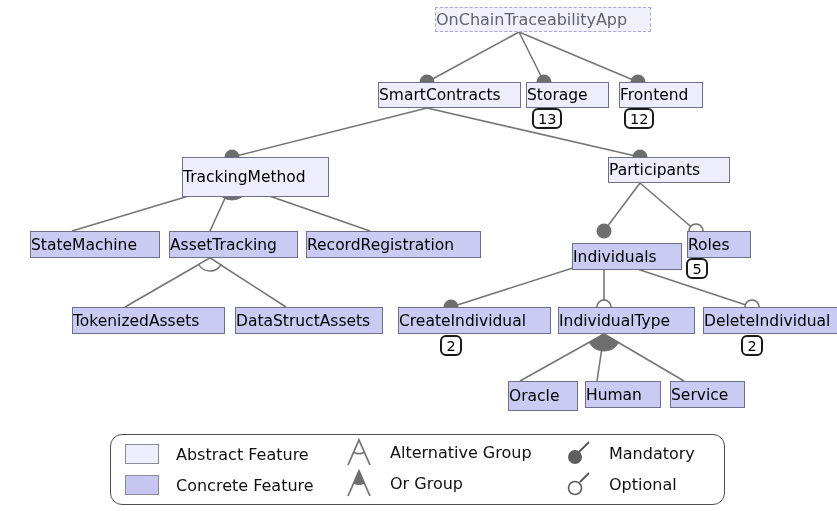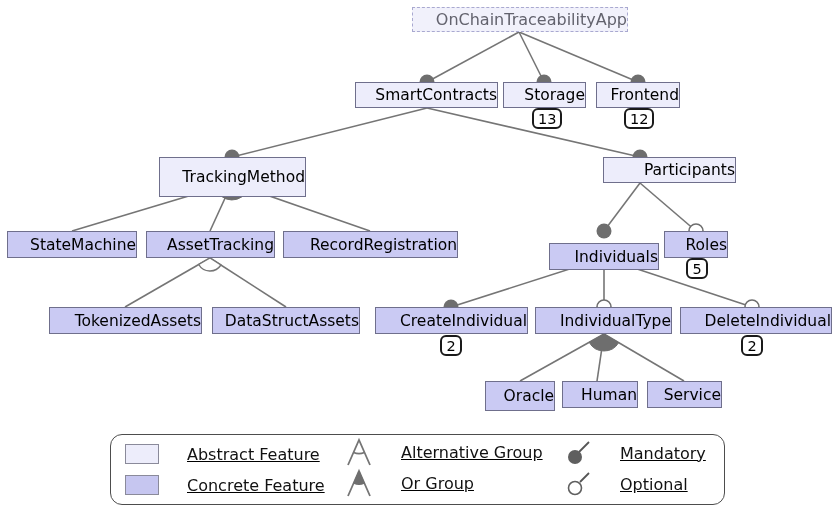--- a/index.html
+++ b/index.html
@@ -3,40 +3,40 @@
 <meta charset="utf-8">
 <style>
   html,body{margin:0;padding:0;background:#fff;}
   #canvas{
     position:relative;width:837px;height:511px;background:#ffffff;
     font-family:"DejaVu Sans","Liberation Sans",sans-serif;overflow:hidden;
   }
   #edge-layer{position:absolute;left:0;top:0;z-index:0;}
   .feature{
     position:absolute;z-index:2;box-sizing:border-box;
-    display:flex;align-items:center;justify-content:flex-end;
+    display:flex;align-items:center;justify-content:flex-start;
     font-size:15.5px;color:#000;white-space:nowrap;
-    border:1px solid #6F6F8C;background:#CACAF3;
+    border:1px solid #6F6F8C;background:#CACAF3;margin-left:23px;
   }
   .feature.abstract{background:#EDEDFB;}
   .feature.root{
     background:#F1F1FB;border:1px dashed #A9A9D0;color:#63636E;font-size:16px;
   }
   .badge{
     position:absolute;z-index:3;box-sizing:border-box;
     min-width:22px;height:21px;padding:4px 4px;
     display:flex;align-items:center;justify-content:center;
     background:#fff;border:2px solid #1a1a1a;border-radius:6px;
     font-size:14.5px;color:#000;
   }
   #legend{
     position:absolute;left:110px;top:434px;width:615px;height:71px;z-index:2;
     box-sizing:border-box;border:1.5px solid #4d4d4d;border-radius:12px;background:#fff;
   }
-  .lg-item{position:absolute;display:flex;align-items:center;gap:28px;height:26px;text-decoration:underline;}
+  .lg-item{position:absolute;display:flex;align-items:center;gap:17px;height:26px;}
   .lg-label{font-size:16px;color:#111;white-space:nowrap;}
   .swatch{width:34px;height:20px;box-sizing:border-box;border:1px solid #8a8a9a;}
   .swatch.abstract{background:#EDEDFB;}
   .swatch.concrete{background:#C6C6F0;}
 </style>
 </head>
 <body>
 
 <div id="canvas">
 
@@ -88,21 +88,21 @@
   </div>
   <div class="feature abstract" style="left:503px;top:82px;width:83px;height:26px">
     <span>Storage</span>
   </div>
   <div class="feature abstract" style="left:596px;top:82px;width:84px;height:26px">
     <span>Frontend</span>
   </div>
   <div class="feature abstract" style="left:159px;top:157px;width:147px;height:40px">
     <span>TrackingMethod</span>
   </div>
-  <div class="feature abstract" style="left:603px;top:157px;width:133px;height:26px">
+  <div class="feature abstract" style="left:585px;top:157px;width:122px;height:26px">
     <span>Participants</span>
   </div>
   <div class="feature" style="left:7px;top:231px;width:130px;height:27px">
     <span>StateMachine</span>
   </div>
   <div class="feature" style="left:146px;top:231px;width:129px;height:27px">
     <span>AssetTracking</span>
   </div>
   <div class="feature" style="left:283px;top:231px;width:175px;height:27px">
     <span>RecordRegistration</span>

